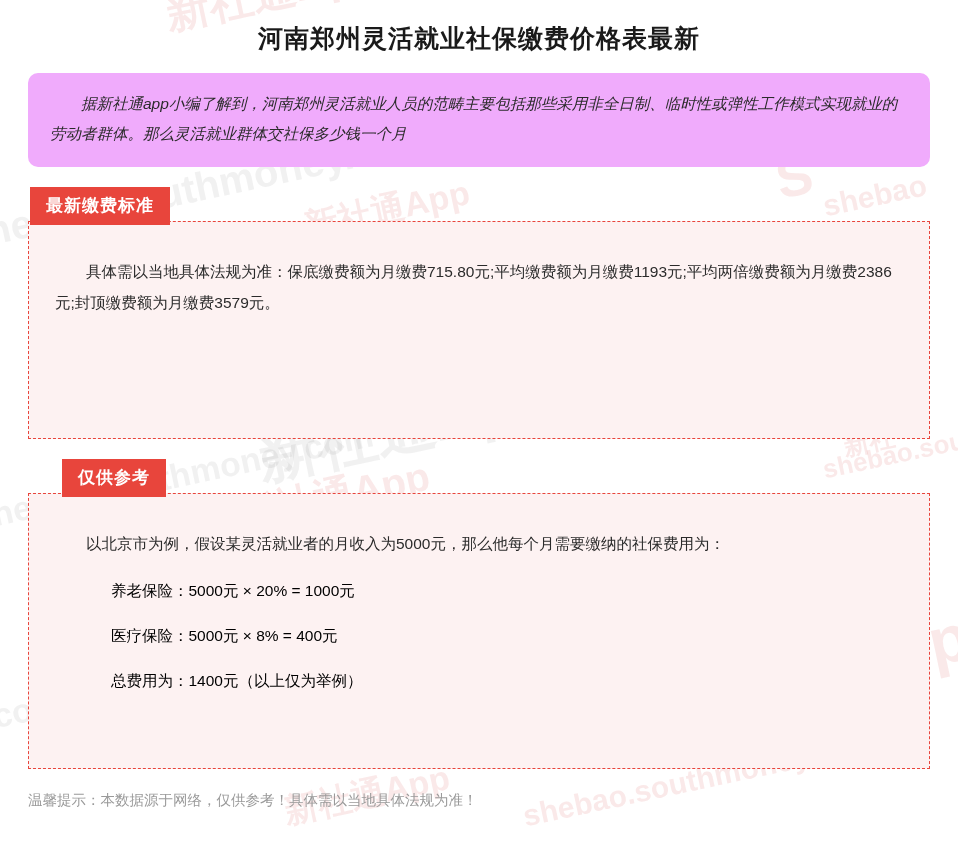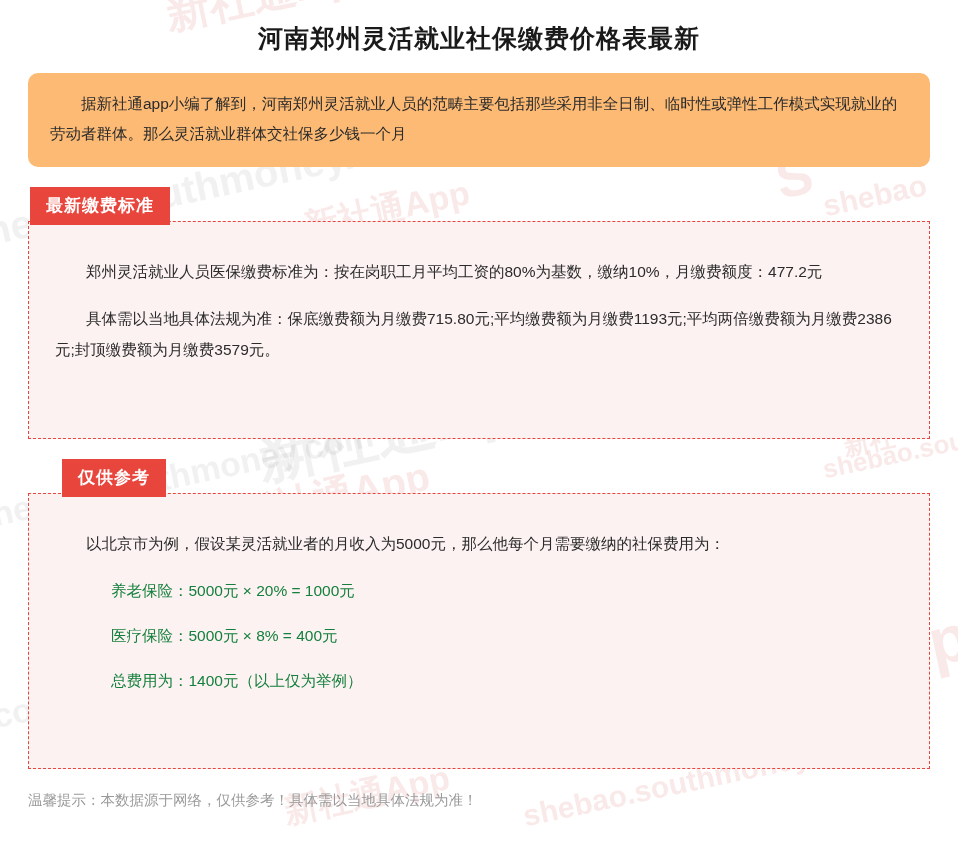--- a/index.html
+++ b/index.html
@@ -48,28 +48,29 @@
   .title {
     text-align: center;
     font-size: 25px;
     font-weight: bold;
     color: #1a1a1a;
     padding: 22px 0 18px;
     letter-spacing: 1px;
   }
 
   .intro {
-    background: #fdba74;
+    background: #f0abfc;
     border-radius: 10px;
     padding: 16px 22px 18px;
     font-size: 15.5px;
     line-height: 30px;
     color: #2b2b2b;
     text-indent: 2em;
     box-sizing: border-box;
+    font-style: italic;
   }
 
   .section {
     margin-top: 20px;
     position: relative;
   }
 
   .section-tag {
     display: inline-block;
     background: #e8453c;
@@ -104,21 +105,21 @@
     line-height: 31px;
     color: #2b2b2b;
     text-indent: 2em;
     margin: 0 0 16px;
   }
   .para:last-child { margin-bottom: 0; }
 
   .item {
     font-size: 15.5px;
     line-height: 31px;
-    color: #15803d;
+    color: #000000;
     margin: 0 0 14px;
     padding-left: 56px;
   }
   .item:last-child { margin-bottom: 0; }
 
   .footer {
     text-align: left;
     font-size: 14.5px;
     color: #9a9a9a;
     padding-top: 22px;
@@ -150,21 +151,20 @@
 
 <div class="page">
 
   <div class="title">河南郑州灵活就业社保缴费价格表最新</div>
 
   <div class="intro">据新社通app小编了解到，河南郑州灵活就业人员的范畴主要包括那些采用非全日制、临时性或弹性工作模式实现就业的劳动者群体。那么灵活就业群体交社保多少钱一个月</div>
 
   <div class="section">
     <div class="section-tag">最新缴费标准</div>
     <div class="section-body tall1">
-      <p class="para">郑州灵活就业人员医保缴费标准为：按在岗职工月平均工资的80%为基数，缴纳10%，月缴费额度：477.2元</p>
       <p class="para">具体需以当地具体法规为准：保底缴费额为月缴费715.80元;平均缴费额为月缴费1193元;平均两倍缴费额为月缴费2386元;封顶缴费额为月缴费3579元。</p>
     </div>
   </div>
 
   <div class="section">
     <div class="section-tag indent">仅供参考</div>
     <div class="section-body tall2">
       <p class="para">以北京市为例，假设某灵活就业者的月收入为5000元，那么他每个月需要缴纳的社保费用为：</p>
       <p class="item">养老保险：5000元 × 20% = 1000元</p>
       <p class="item">医疗保险：5000元 × 8% = 400元</p>

